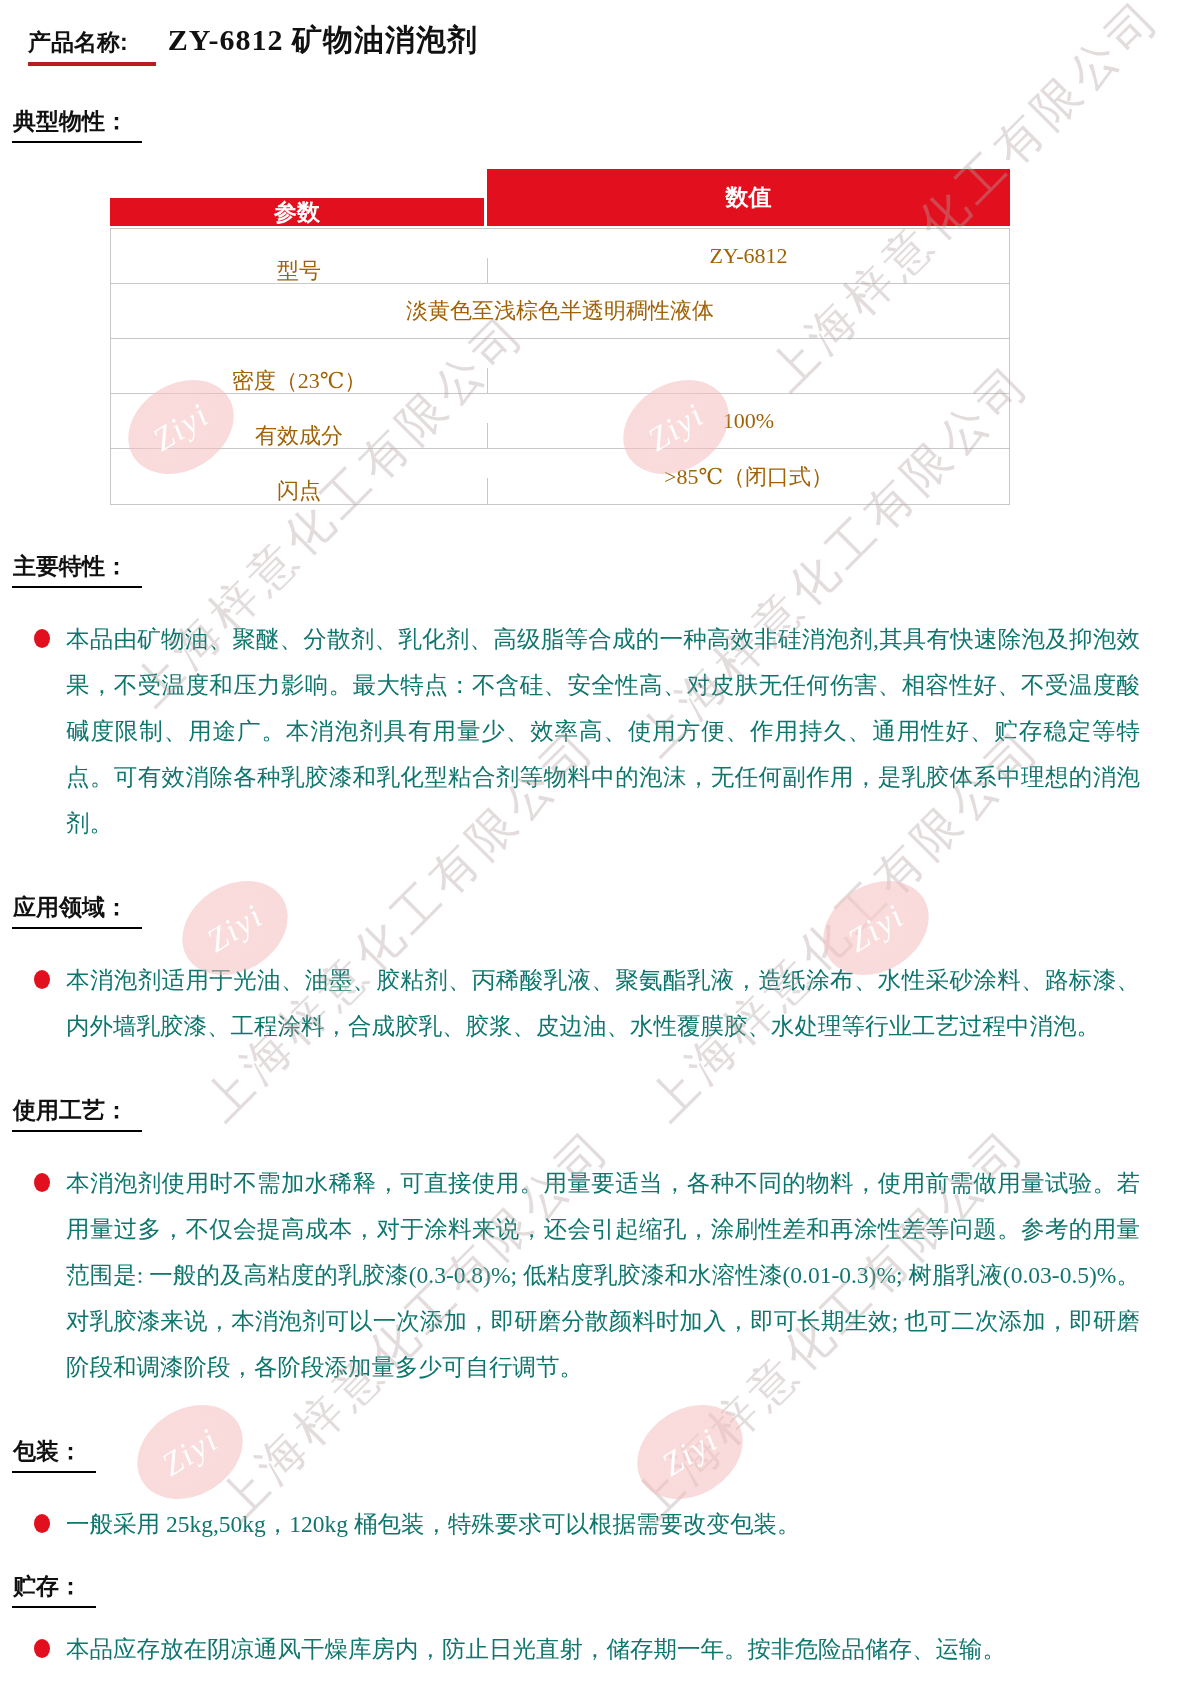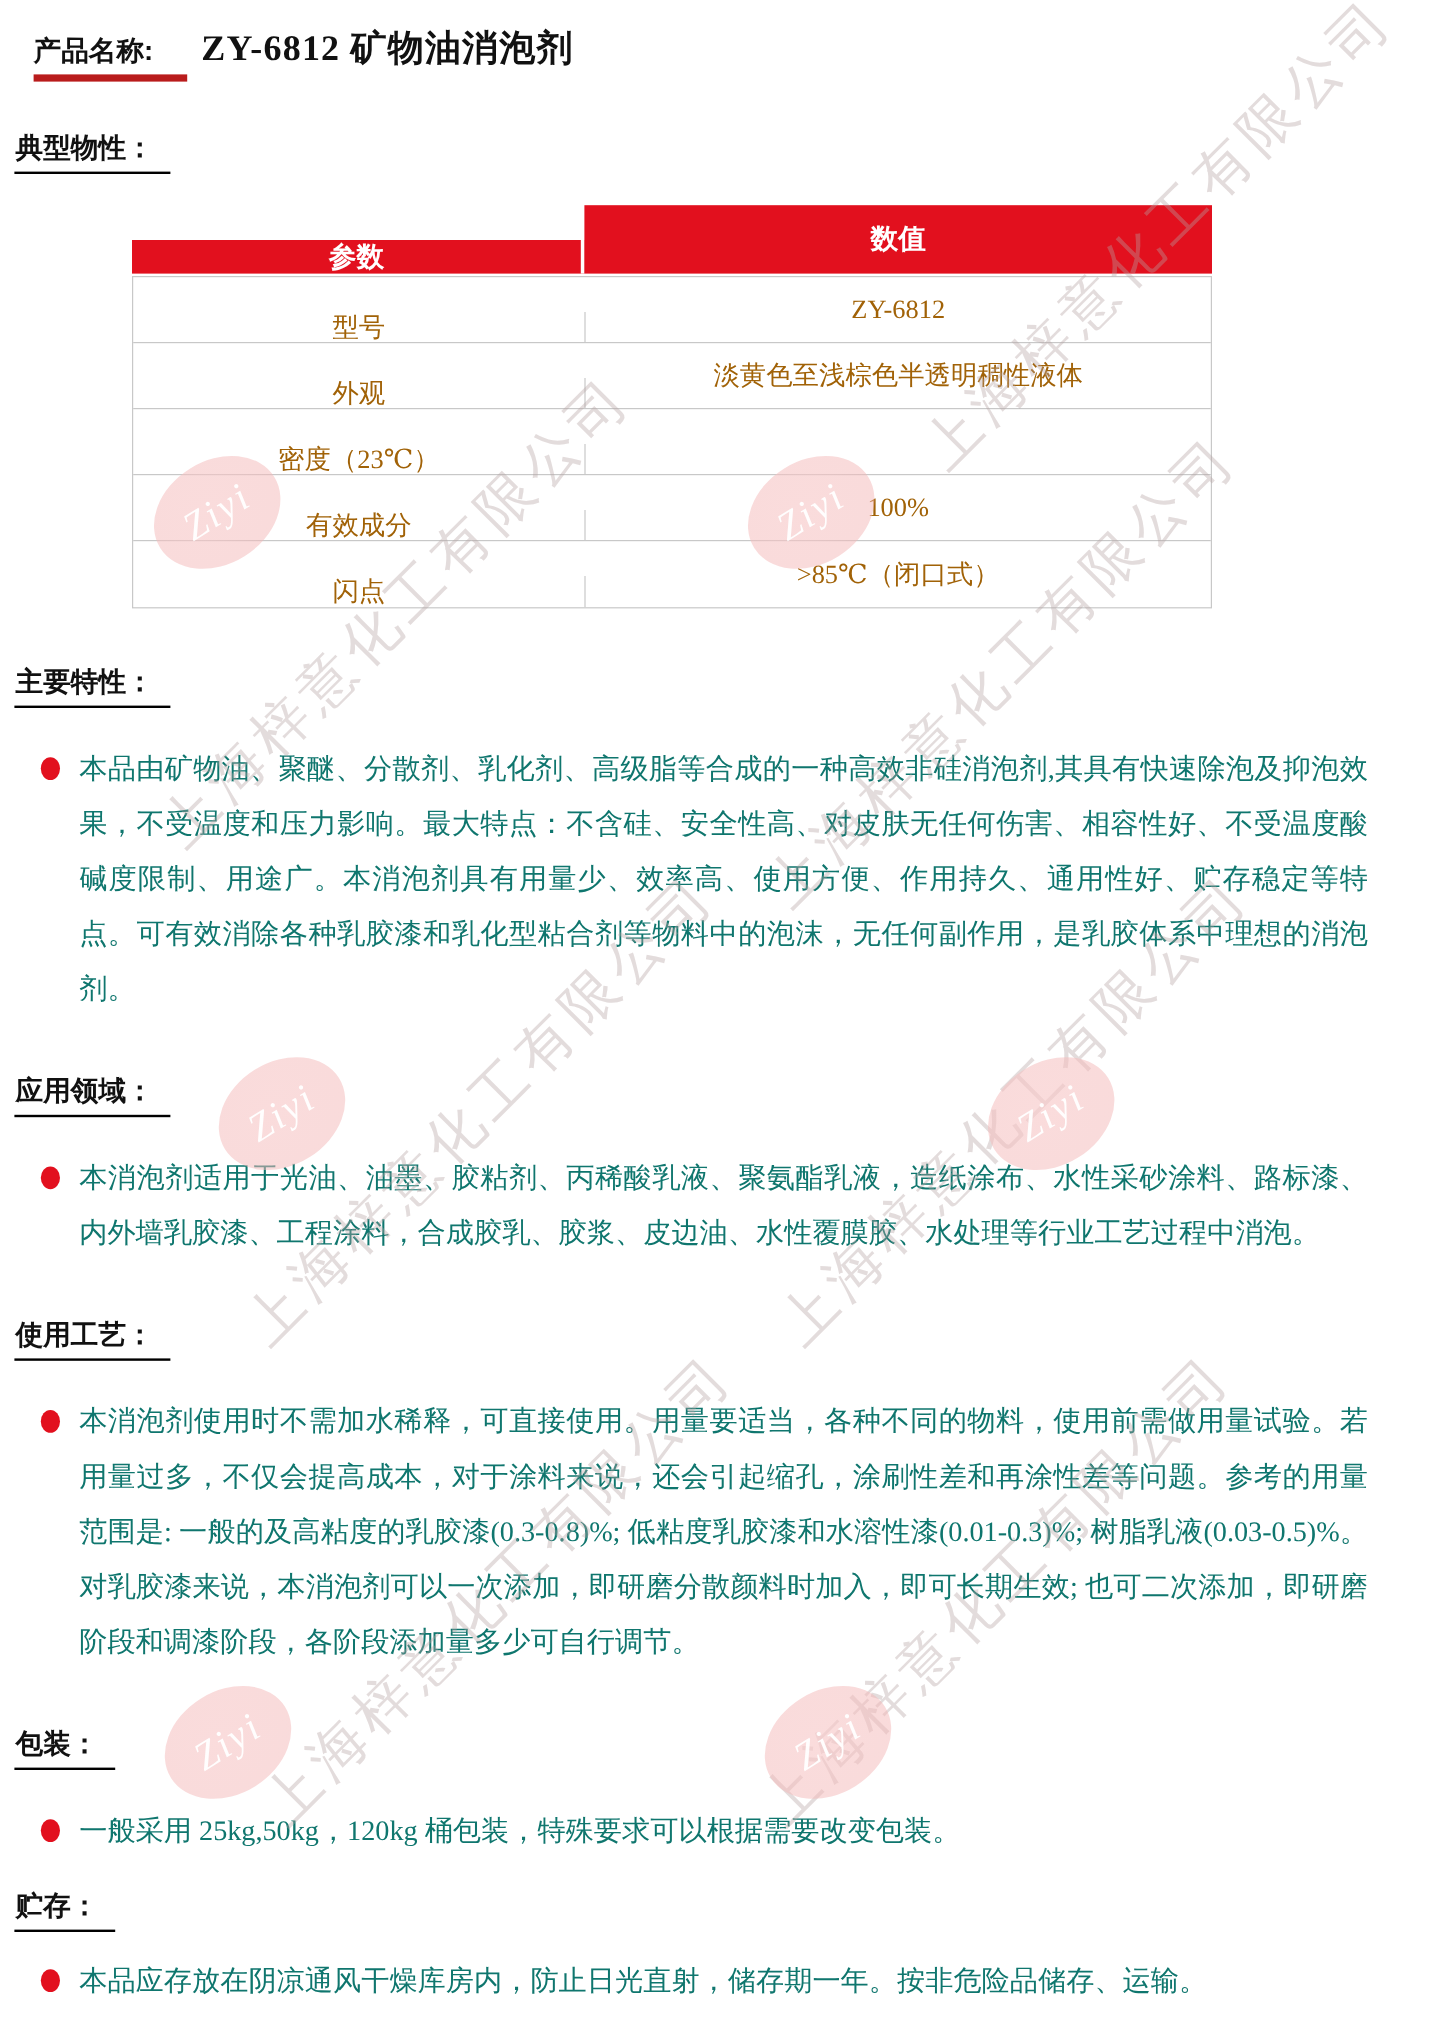--- a/index.html
+++ b/index.html
@@ -6,21 +6,21 @@
   * { margin:0; padding:0; box-sizing:border-box; }
   html,body { background:#fff; }
   .page {
     position:relative; width:1200px; height:1685px; overflow:hidden;
     background:#fff; font-family:"Liberation Serif","DejaVu Serif",serif; color:#111;
   }
   
   .header { display:flex; align-items:baseline; padding:20px 0 0 28px; }
   .product-label {
     font-family:"Liberation Sans","DejaVu Sans",sans-serif; font-weight:bold;
-    font-size:23px; border-bottom:6px solid #b91c1c; padding:0 28px 4px 0;text-align:right;
+    font-size:23px; border-bottom:4px solid #b91c1c; padding:0 28px 4px 0;text-align:right;
   }
   .product-title { margin-left:12px; font-size:30px; font-weight:bold; letter-spacing:1px; }
   
   .section-heading {
     display:inline-block; margin-left:12px; margin-top:46px;
     font-family:"Liberation Sans","DejaVu Sans",sans-serif; font-weight:bold;
     font-size:23px; border-bottom:2px solid #000; padding:0 14px 4px 1px;
   }
   .h-props { margin-top:40px; }
   .h-storage { margin-top:24px; }
@@ -88,21 +88,20 @@
     <div class="t-head">
       <div class="th c1">参数</div>
       <div class="th c2">数值</div>
     </div>
     <div class="t-body">
         <div class="t-row">
           <div class="td c1">型号</div>
           <div class="td c2">ZY-6812</div>
         </div>
         <div class="t-row">
-          <div class="td c1">外观</div>
           <div class="td c2">淡黄色至浅棕色半透明稠性液体</div>
         </div>
         <div class="t-row">
           <div class="td c1">密度（23℃）</div>
         </div>
         <div class="t-row">
           <div class="td c1">有效成分</div>
           <div class="td c2">100%</div>
         </div>
         <div class="t-row">

